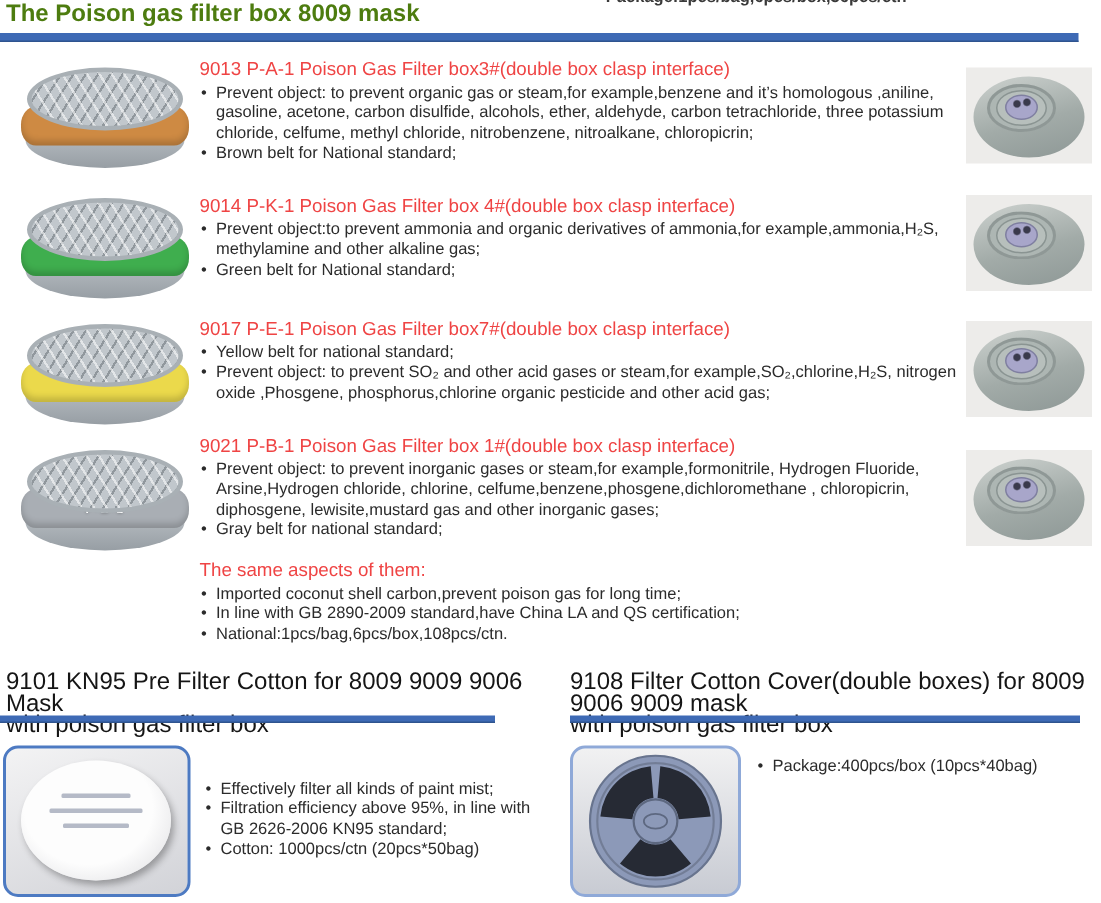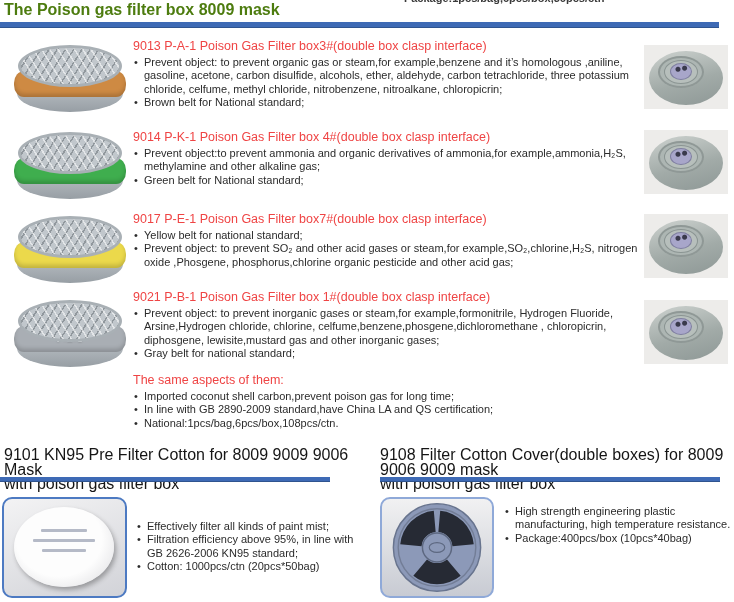--- a/index.html
+++ b/index.html
@@ -218,17 +218,16 @@
       <circle cx="50" cy="50" r="40" fill="none" stroke="rgba(0,0,0,0.18)" stroke-width="1.5"></circle>
       <path d="M53.3,12.2 A38,38 0 0 1 87.9,46.7 L65.9,48.6 A16,16 0 0 0 51.4,34.1 Z" fill="#262a34"></path>
       <path d="M12.1,46.7 A38,38 0 0 1 46.7,12.2 L48.6,34.1 A16,16 0 0 0 34.1,48.6 Z" fill="#262a34"></path>
       <path d="M74.4,79.1 A38,38 0 0 1 25.6,79.1 L39.7,62.3 A16,16 0 0 0 60.3,62.3 Z" fill="#262a34"></path>
       <circle cx="50" cy="50" r="15" fill="#8C99B8" stroke="#5d6880" stroke-width="1.5"></circle>
       <ellipse cx="50" cy="50" rx="8" ry="5" fill="none" stroke="#5d6880" stroke-width="1.2"></ellipse>
     </svg>
   </div>
 
   <ul class="bullets br-bullets">
-    <li>High strength engineering plastic manufacturing, high temperature resistance.</li>
     <li>Package:400pcs/box (10pcs*40bag)</li>
   </ul>
 
 </div>
 
 </body></html>

